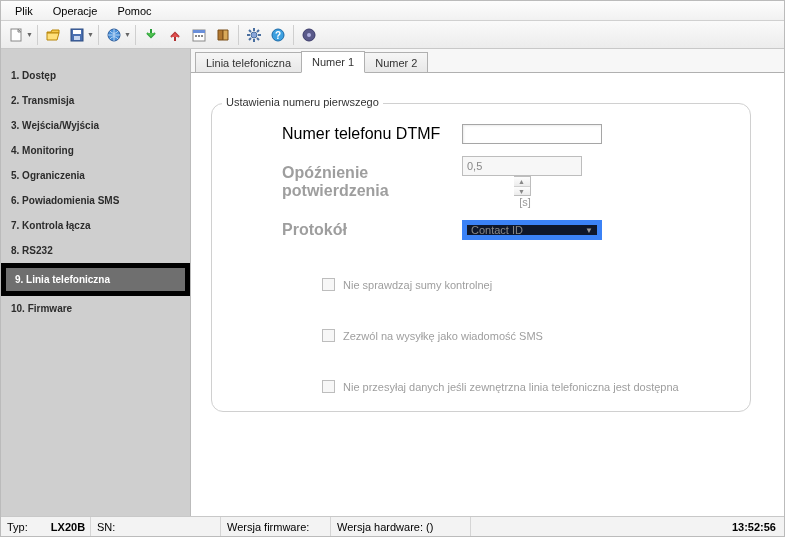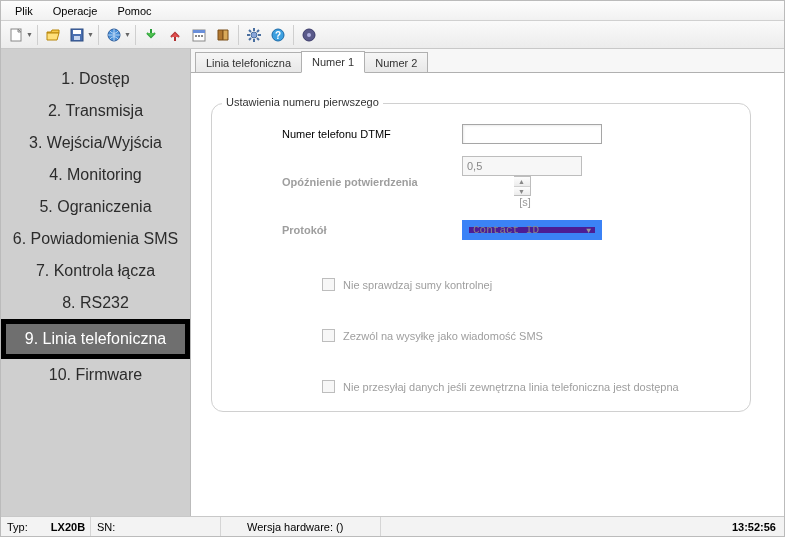--- a/index.html
+++ b/index.html
@@ -12,44 +12,44 @@
 
   
   .toolbar { height:28px; background:linear-gradient(#fafafa,#ececec); border-bottom:1px solid #c8c8c8; display:flex; align-items:center; padding:0 4px; gap:2px; }
   .tbtn { width:22px; height:22px; display:flex; align-items:center; justify-content:center; border:1px solid transparent; border-radius:2px; cursor:default;}
   .tsep { width:1px; height:20px; background:#cfcfcf; margin:0 2px;}
   .dd { font-size:7px; color:#666; margin-left:-3px; }
 
   
   .body { flex:1 1 auto; display:flex; overflow:hidden; }
   .sidebar { width:190px; background:#cfcfcf; border-right:1px solid #bbb; padding-top:14px; }
-  .side-item { padding:7px 10px; font-size:16px; font-weight:normal; color:#2c2c2c; cursor:default;text-align:center; }
+  .side-item { padding:7px 10px; font-size:10px; font-weight:bold; color:#2c2c2c; cursor:default; }
   .side-item.active { background:#6f6f6f; border:5px solid #000000; padding:6px 9px; color:#fff; }
   .main { flex:1; background:#fff; position:relative; }
 
   
   .tabs { display:flex; align-items:flex-end; height:24px; padding-left:4px; border-bottom:1px solid #b0b0b0; background:#f7f7f7;}
   .tab { height:20px; padding:0 10px; display:flex; align-items:center; background:linear-gradient(#f6f6f6,#e8e8e8); border:1px solid #b0b0b0; border-bottom:none; margin-right:-1px; font-size:11px; color:#333; position:relative; cursor:default;}
   .tab.active { background:#fff; height:22px; z-index:2; border-bottom:1px solid #fff; margin-bottom:-1px;}
   .tabpanel { position:absolute; left:0; right:0; top:24px; bottom:0; padding:30px 20px; }
 
   
   .groupbox { border:1px solid #d0d0d0; border-radius:12px; padding:20px 30px 10px 70px; position:relative; width:540px; }
   .groupbox .legend { position:absolute; top:-8px; left:10px; background:#fff; padding:0 4px; font-size:11px; color:#333;}
   .row { display:flex; align-items:center; margin-bottom:12px; }
-  .row .lbl { width:180px; font-size:11px; }
+  .row .lbl { width:180px; font-size:16px; }
   .disabled { color:#9e9e9e;font-weight:bold; }
   input.text { width:140px; height:20px; border:1px solid #a6a6a6; padding:1px 4px; font-size:11px; box-shadow:inset 1px 1px 2px rgba(0,0,0,0.08);}
   .spinwrap { display:flex; align-items:center;flex-direction:column; }
   .spin { width:120px; height:20px; border:1px solid #bdbdbd; background:#f7f7f7; display:flex; align-items:center; padding:0 4px; color:#888; font-size:11px;}
   .spinbtns { display:flex; flex-direction:column; border:1px solid #bdbdbd; border-left:none;}
   .spinbtns div{ width:16px; height:9px; font-size:7px; text-align:center; line-height:9px; background:linear-gradient(#fdfdfd,#ececec); color:#888;}
   .spinbtns div+div{ border-top:1px solid #d0d0d0;}
   .unit{ margin-left:6px; color:#999;}
-  .combo { width:140px; height:20px; border:7px solid #3b82f6; background:#4c1d95; display:flex; align-items:center; justify-content:space-between; padding:0 4px; color:#888; font-size:11px;font-family:Liberation Mono, monospace;}
+  .combo { width:140px; height:20px; border:5px solid #3b82f6; background:#0f172a; display:flex; align-items:center; justify-content:space-between; padding:0 4px; color:#888; font-size:11px;}
   .combo .arrow{ font-size:8px; color:#999;}
   .checks { margin-left:40px; margin-top:4px;}
   .chk { display:flex; align-items:center; margin-bottom:8px; gap:8px;margin-top:38px;}
   .chkbox { width:13px; height:13px; border:1px solid #bdbdbd; background:#f7f7f7; }
   .chk .cl { color:#9e9e9e; font-size:11px;}
 
   
   .statusbar { height:20px; border-top:1px solid #c8c8c8; background:#f3f3f3; display:flex; align-items:center; font-size:11px; }
   .cell { height:100%; display:flex; align-items:center; padding:0 6px; border-right:1px solid #d5d5d5;}
   .cell.first{ border-left:none;}
@@ -230,20 +230,23 @@
     </div>
   </div>
 
   <div class="statusbar">
     <div class="cell first" style="width:90px;gap:10px;">
       <span>Typ:</span>&nbsp;<b>LX20B</b>
     </div>
     <div class="cell" style="width:130px;align-items:center;">
       <span>SN:</span>&nbsp;<span></span>
     </div>
-    <div class="cell" style="width:140px;margin-left:20px;">
+    <div class="cell" style="width:110px;">
+      <span>Wersja firmware:</span>
+    </div>
+    <div class="cell" style="width:140px;">
       <span>Wersja hardware: ()</span>
     </div>
     <div class="spacer"></div>
     <div class="clock">13:52:56</div>
   </div>
 
 </div>
 
 </body></html>

